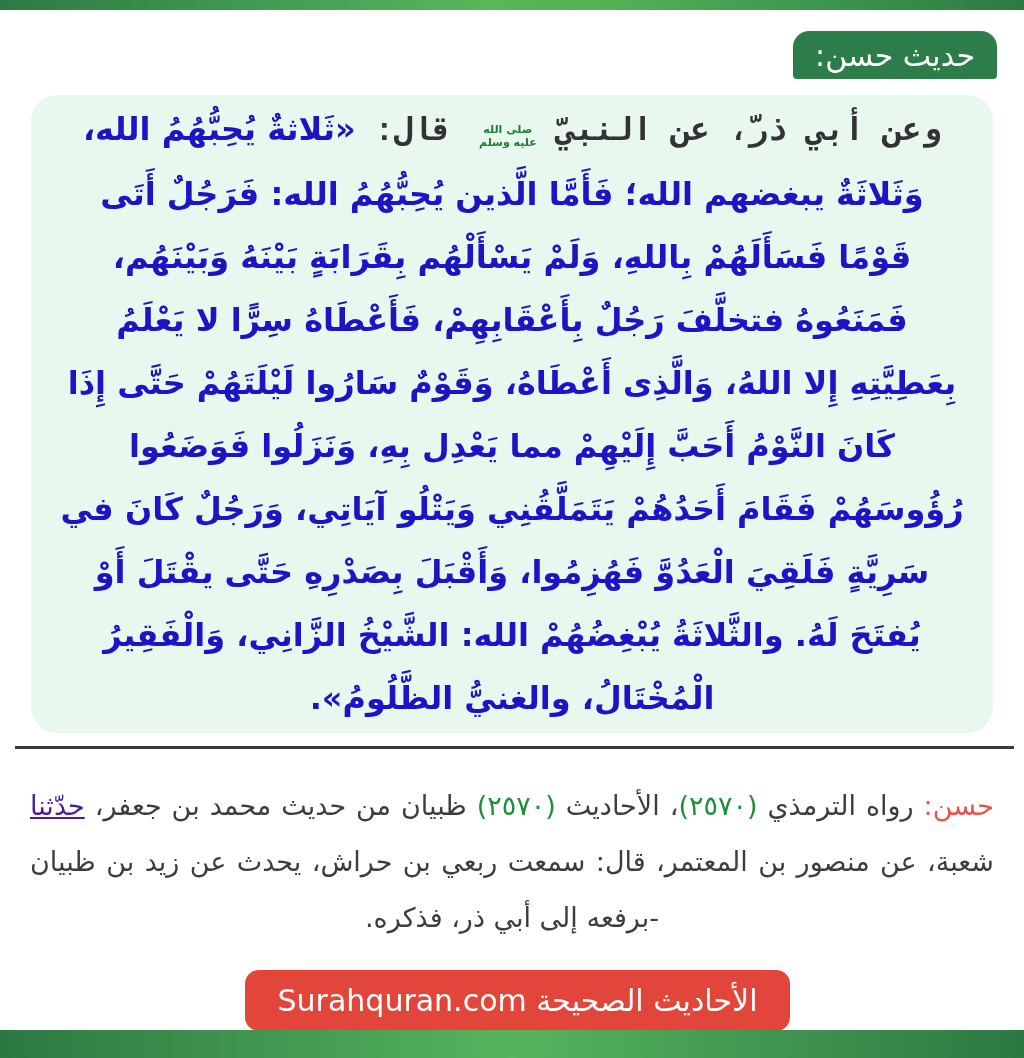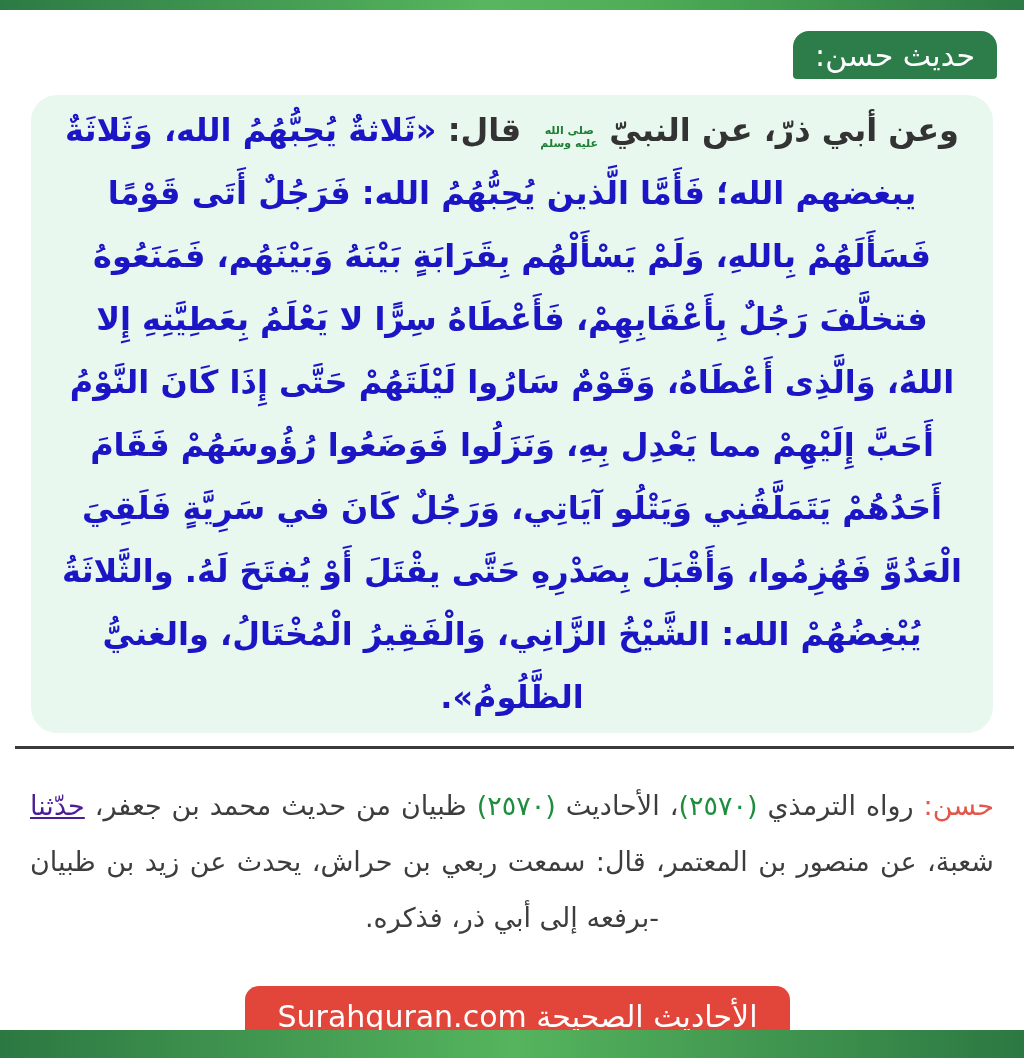--- a/index.html
+++ b/index.html
@@ -38,21 +38,21 @@
   }
 
   .hadith-text {
     direction: rtl;
     text-align: center;
     font-weight: bold;
     font-size: 32px;
     line-height: 63px;
     width: 100%;
   }
-  .hadith-intro { color: #333333; }
+  .hadith-intro { color: #333333; font-family: Liberation Mono, monospace; }
   .salla {
     color: #1e7e34;
     display: inline-block;
     font-size: 11px;
     line-height: 13px;
     font-weight: bold;
     vertical-align: -6px;
     text-align: center;
   }
   .salla span { display: block; margin-left: 8px; }
@@ -84,21 +84,20 @@
     width: 545px; height: 61px;
     background: #e2463a;
     border: none;
     border-radius: 14px;
     color: #ffffff;
     font-size: 30px;
     font-family: "DejaVu Sans", sans-serif;
     display: flex; align-items: center; justify-content: center;
     direction: rtl;
     cursor: pointer;
-    margin-top: 16px;
   }
 
   .bottom-bar {
     position: absolute; bottom: 0; left: 0;
     width: 1024px; height: 28px;
     background: linear-gradient(90deg, #2c7842 0%, #55b45d 50%, #2c7842 100%);
   }
 </style>
 </head>
 <body>

